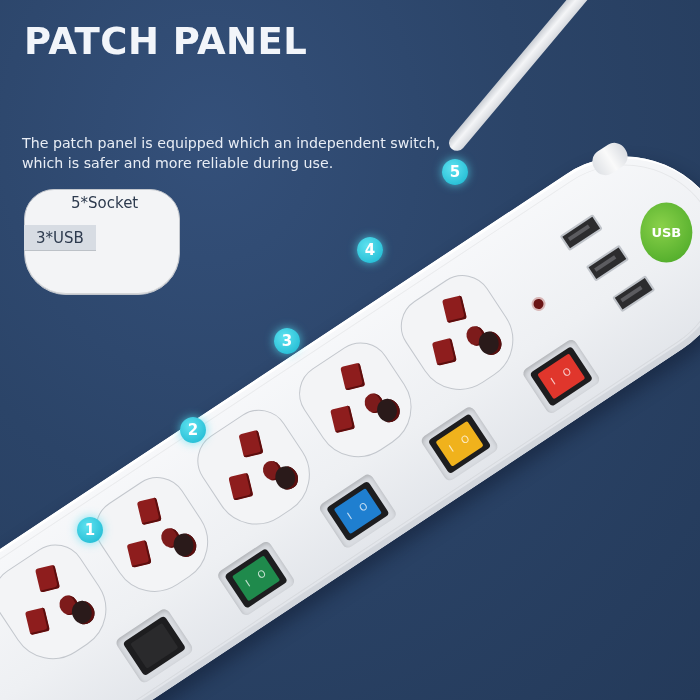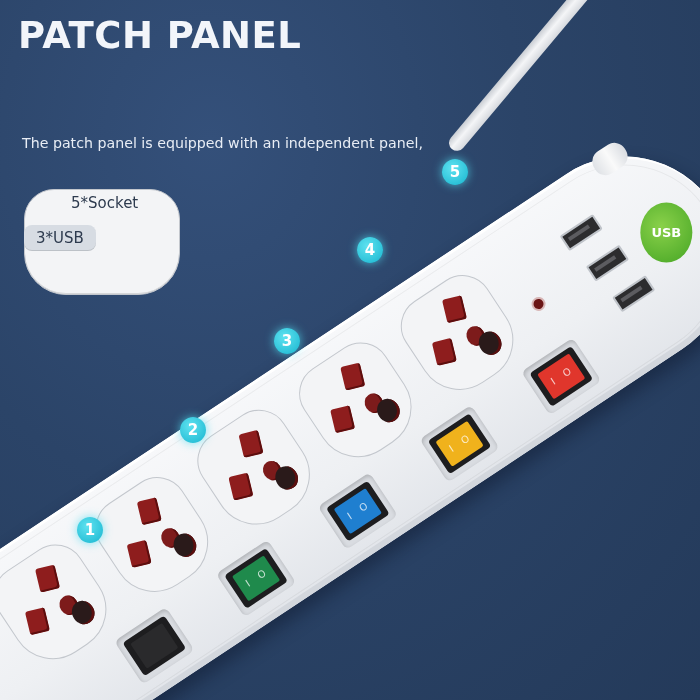--- a/index.html
+++ b/index.html
@@ -2,33 +2,33 @@
 <html><head>
 <meta charset="utf-8">
 <style>
   html, body { margin:0; padding:0; }
   body {
     width:700px; height:700px; overflow:hidden; position:relative;
     background: radial-gradient(ellipse at 30% 20%, #34507a 0%, #2b4468 45%, #243a5a 100%);
     font-family: "DejaVu Sans", "Liberation Sans", sans-serif;
   }
   .headline {
-    position:absolute; left:18px; top:12px; margin:0;
+    position:absolute; left:18px; top:12px; margin:6px;
     color:#f2f5fa; font-weight:bold; font-size:37px; line-height:47px; letter-spacing:0.5px;
     font-family: "DejaVu Sans", sans-serif;
   }
   .headline span { display:block; }
   .desc {
     position:absolute; left:22px; top:133px; width:470px;
     color:#e8edf5; font-size:14.2px; line-height:20px;
   }
   .desc span { display:block; }
   .pill {
     position:absolute; left:24px; height:26px; padding:0 12px;
-    background:#d7dce3; color:#2d3a4e; border-radius:8px;
+    background:#d7dce3; color:#2d3a4e; border-radius:0;
     font-size:15px; line-height:26px;
     box-shadow: inset 0 -1px 0 rgba(0,0,0,0.12);
   }
   .pill.socket { top:189px;padding-left:46px; }
   .pill.usb { top:225px; }
 
   
   .cord {
     position:absolute; left:600px; top:-40px; width:16px; height:240px;
     background:linear-gradient(90deg,#c9cdd3,#f4f5f7 45%,#d6d9de);
@@ -102,21 +102,22 @@
   }
 </style>
 </head>
 <body>
 
 <h1 class="headline">
   <span>PATCH PANEL</span>
 </h1>
 
 <div class="desc">
-  <span>The patch panel is equipped with an independent panel,</span>
+  <span>The patch panel is equipped which an independent switch,</span>
+  <span>which is safer and more reliable during use.</span>
 </div>
 
 <div class="pill socket">5*Socket</div>
 <div class="pill usb">3*USB</div>
 
 <div class="cord"></div>
 
 <div class="strip">
   <div class="inner-rim"></div>
 

